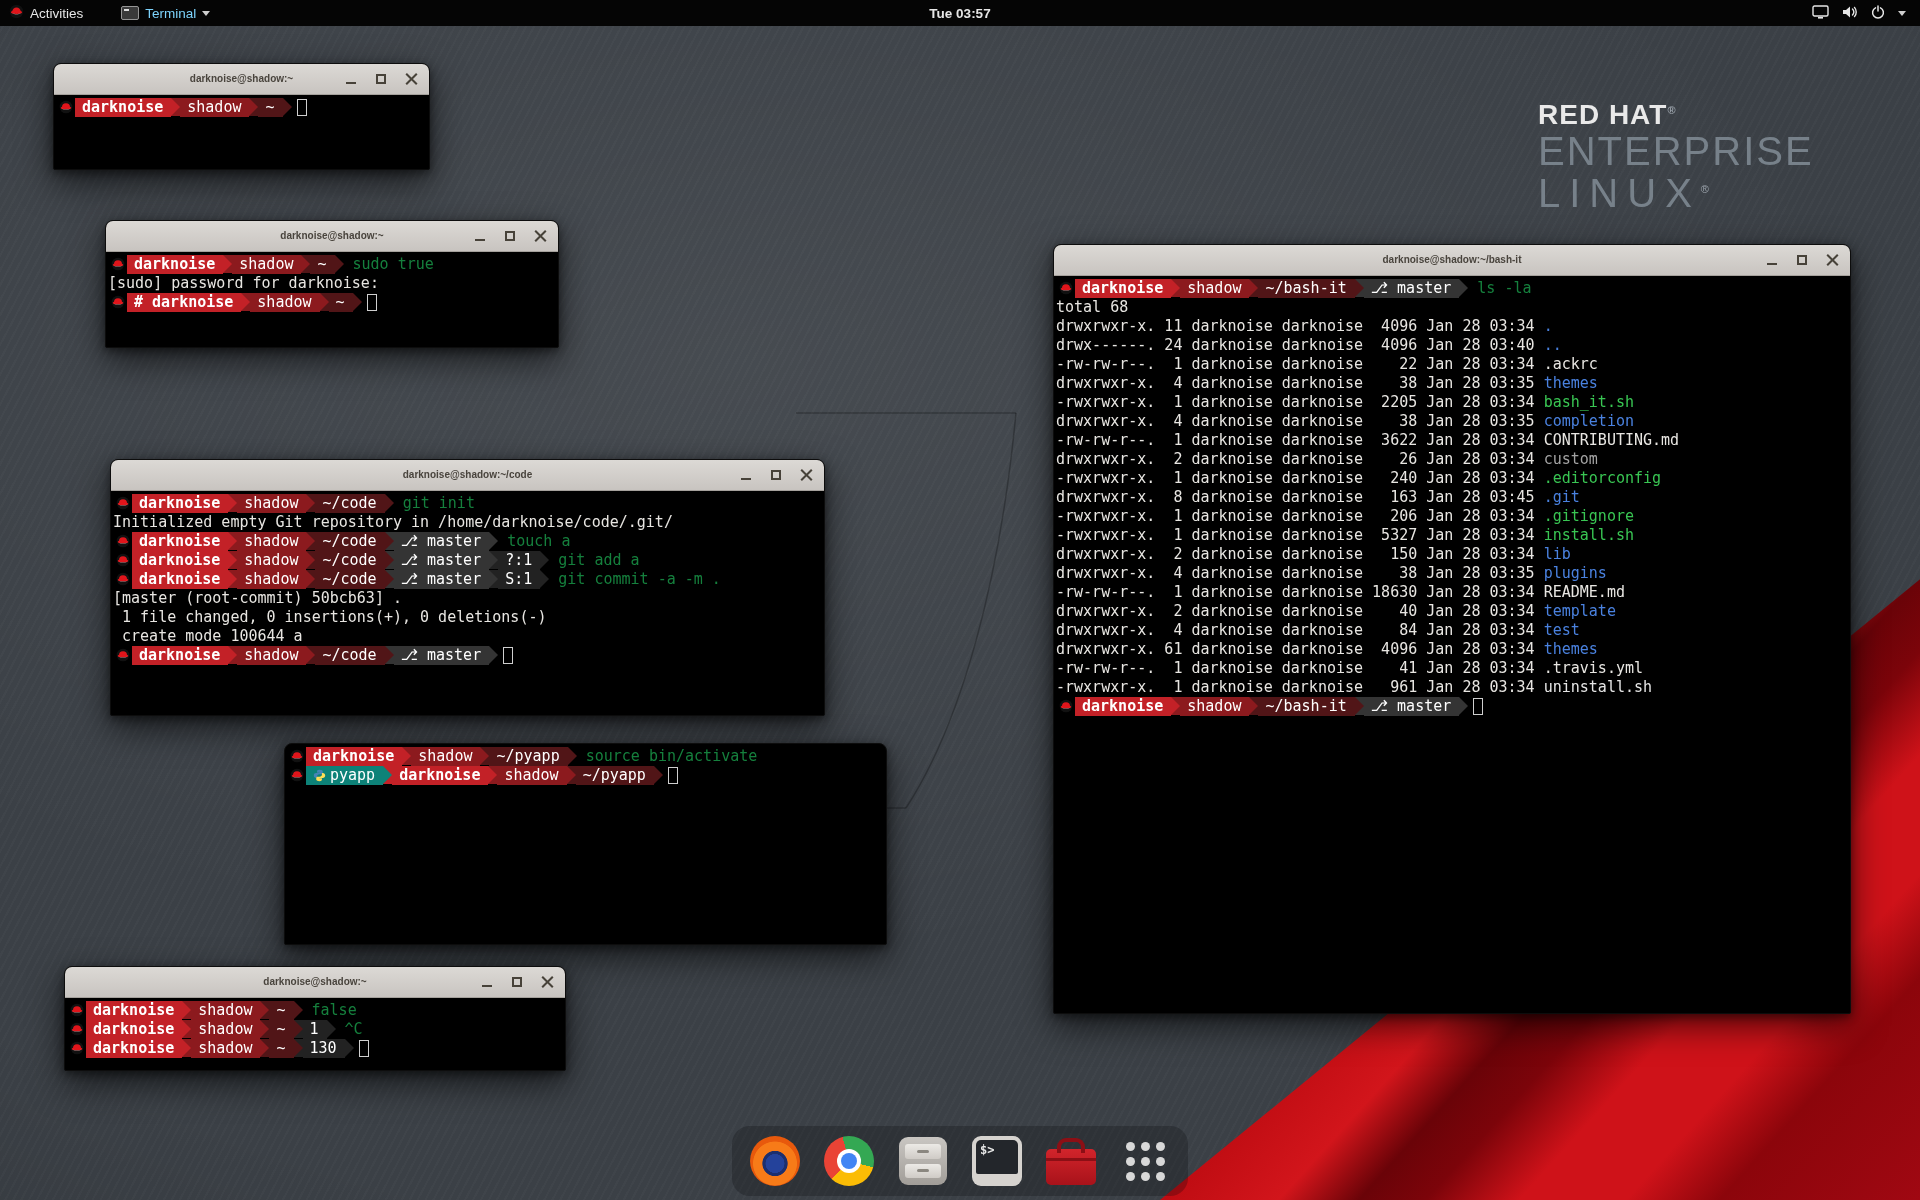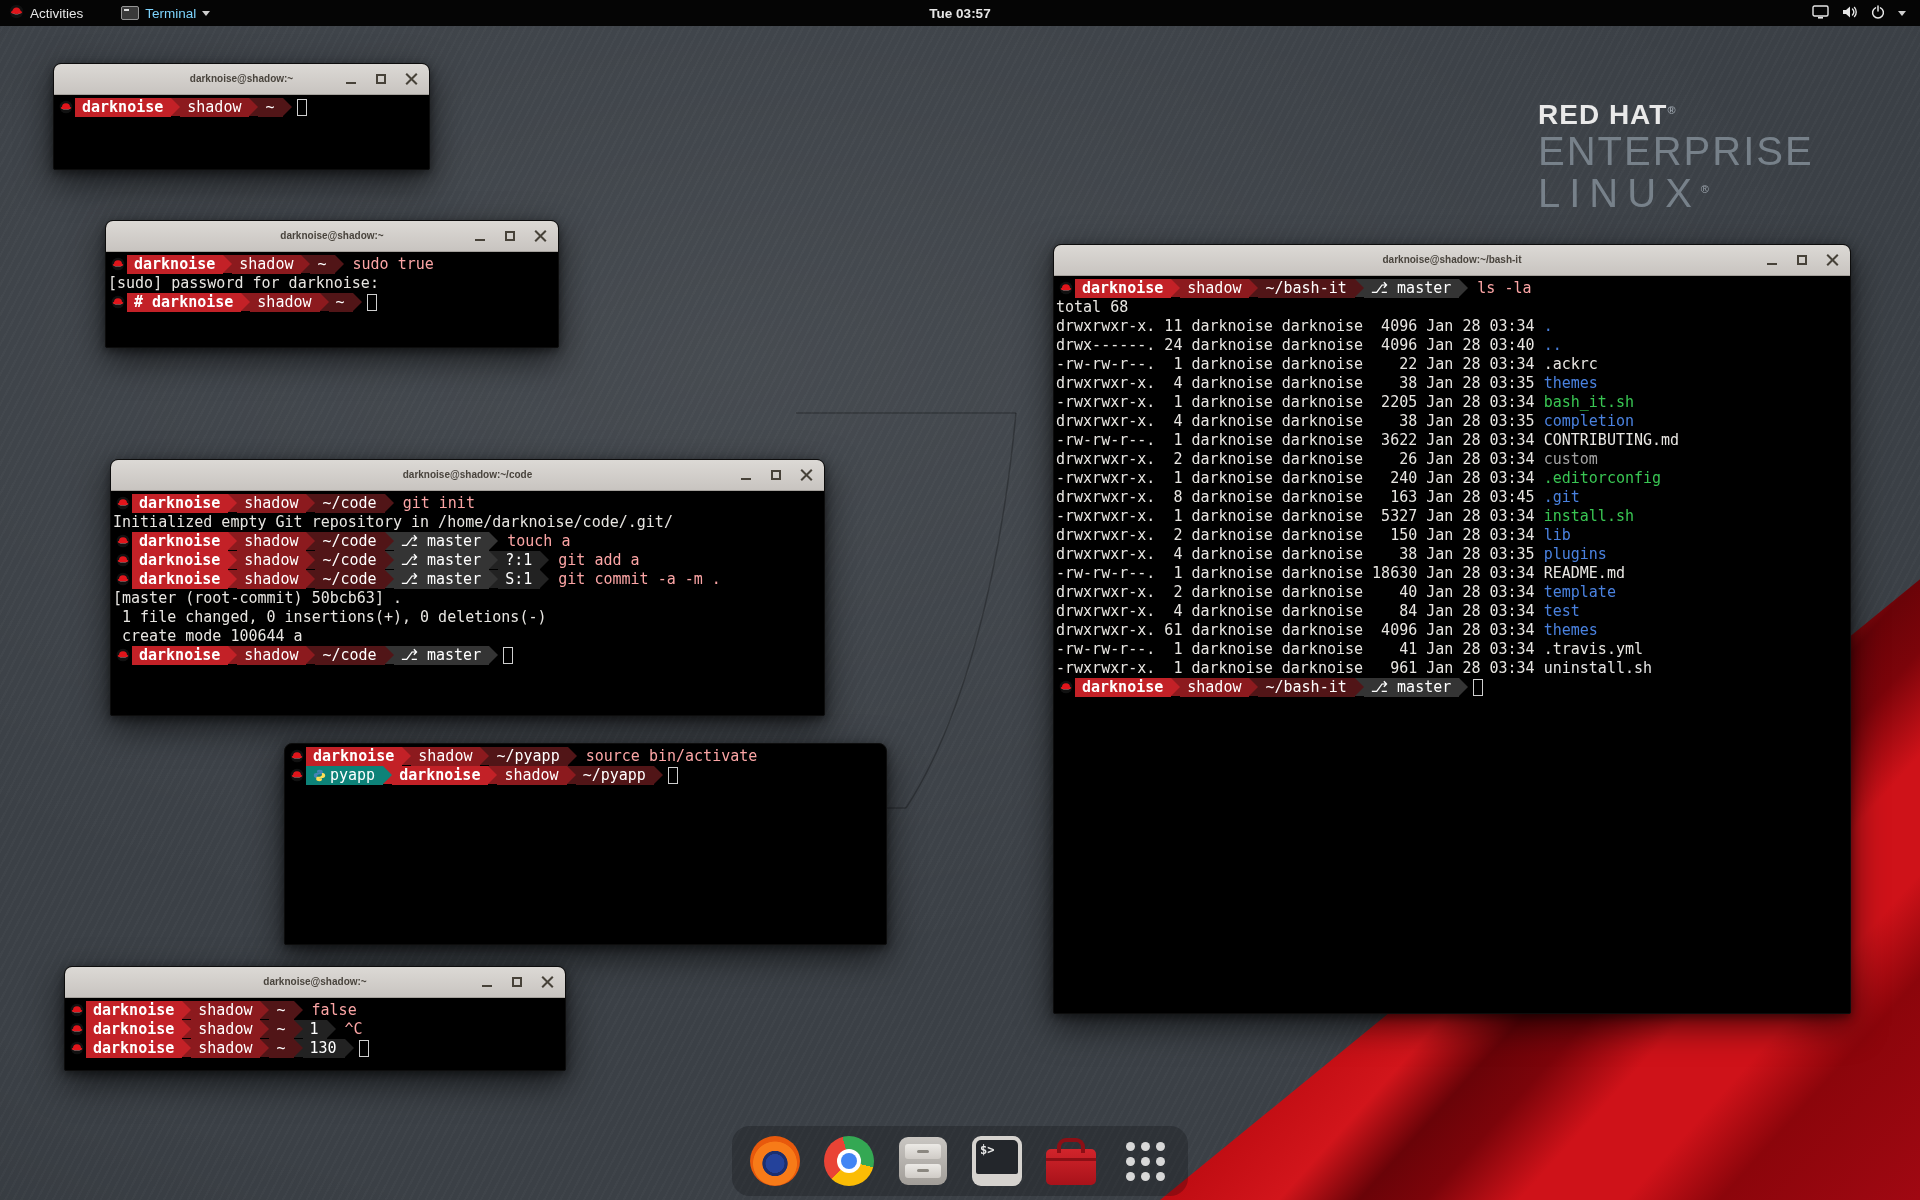--- a/index.html
+++ b/index.html
@@ -55,21 +55,21 @@
   .wb-close::before{transform:rotate(45deg);}
   .wb-close::after{transform:rotate(-45deg);}
 
   .tbody{padding:3px 2px;font-family:"DejaVu Sans Mono",monospace;font-size:15px;line-height:19px;
     color:#e8e6e2;overflow:hidden;height:calc(100% - 34px);}
   .trow{white-space:pre;height:19px;}
   .seg{display:inline-block;height:19px;padding:0 8px 0 7px;color:#fff;vertical-align:top;}
   .seg-user{font-weight:bold;}
   .arr{display:inline-block;vertical-align:top;width:0;height:0;
     border-top:9.5px solid transparent;border-bottom:9.5px solid transparent;border-left:9px solid #000;}
-  .cmd{color:#fca5a5;}
+  .cmd{color:#15803d;}
   .out{color:#e8e6e2;}
   .cursor{display:inline-block;vertical-align:top;margin:1px 0 0 5px;width:8px;height:15px;border:1px solid #cfcfcf;}
   .hat{display:inline-block;vertical-align:top;width:19px;height:19px;padding:2px 0 0 3px;box-sizing:border-box;}
   .venv-ic{display:inline-block;vertical-align:-2px;margin-right:4px;}
 
   
   .w1{left:53px;top:63px;width:375px;height:105px;}
   .w2{left:105px;top:220px;width:452px;height:126px;}
   .w3{left:110px;top:459px;width:713px;height:255px;}
   .w4{left:284px;top:743px;width:601px;height:200px;}
@@ -317,20 +317,21 @@
       <div class="trow"><span class="out">drwxrwxr-x. 11 darknoise darknoise  4096 Jan 28 03:34 </span><span class="out" style="color: rgb(74, 130, 224);">.</span></div>
       <div class="trow"><span class="out">drwx------. 24 darknoise darknoise  4096 Jan 28 03:40 </span><span class="out" style="color: rgb(74, 130, 224);">..</span></div>
       <div class="trow"><span class="out">-rw-rw-r--.  1 darknoise darknoise    22 Jan 28 03:34 .ackrc</span></div>
       <div class="trow"><span class="out">drwxrwxr-x.  4 darknoise darknoise    38 Jan 28 03:35 </span><span class="out" style="color: rgb(74, 130, 224);">themes</span></div>
       <div class="trow"><span class="out">-rwxrwxr-x.  1 darknoise darknoise  2205 Jan 28 03:34 </span><span class="out" style="color: rgb(57, 198, 83);">bash_it.sh</span></div>
       <div class="trow"><span class="out">drwxrwxr-x.  4 darknoise darknoise    38 Jan 28 03:35 </span><span class="out" style="color: rgb(74, 130, 224);">completion</span></div>
       <div class="trow"><span class="out">-rw-rw-r--.  1 darknoise darknoise  3622 Jan 28 03:34 CONTRIBUTING.md</span></div>
       <div class="trow"><span class="out">drwxrwxr-x.  2 darknoise darknoise    26 Jan 28 03:34 </span><span class="out" style="color: #a3a3a3;">custom</span></div>
       <div class="trow"><span class="out">-rwxrwxr-x.  1 darknoise darknoise   240 Jan 28 03:34 </span><span class="out" style="color: rgb(57, 198, 83);">.editorconfig</span></div>
       <div class="trow"><span class="out">drwxrwxr-x.  8 darknoise darknoise   163 Jan 28 03:45 </span><span class="out" style="color: rgb(74, 130, 224);">.git</span></div>
+      <div class="trow"><span class="out">-rwxrwxr-x.  1 darknoise darknoise   206 Jan 28 03:34 </span><span class="out" style="color: rgb(57, 198, 83);">.gitignore</span></div>
       <div class="trow"><span class="out">-rwxrwxr-x.  1 darknoise darknoise  5327 Jan 28 03:34 </span><span class="out" style="color: rgb(57, 198, 83);">install.sh</span></div>
       <div class="trow"><span class="out">drwxrwxr-x.  2 darknoise darknoise   150 Jan 28 03:34 </span><span class="out" style="color: rgb(74, 130, 224);">lib</span></div>
       <div class="trow"><span class="out">drwxrwxr-x.  4 darknoise darknoise    38 Jan 28 03:35 </span><span class="out" style="color: rgb(74, 130, 224);">plugins</span></div>
       <div class="trow"><span class="out">-rw-rw-r--.  1 darknoise darknoise 18630 Jan 28 03:34 README.md</span></div>
       <div class="trow"><span class="out">drwxrwxr-x.  2 darknoise darknoise    40 Jan 28 03:34 </span><span class="out" style="color: rgb(74, 130, 224);">template</span></div>
       <div class="trow"><span class="out">drwxrwxr-x.  4 darknoise darknoise    84 Jan 28 03:34 </span><span class="out" style="color: rgb(74, 130, 224);">test</span></div>
       <div class="trow"><span class="out">drwxrwxr-x. 61 darknoise darknoise  4096 Jan 28 03:34 </span><span class="out" style="color: rgb(74, 130, 224);">themes</span></div>
       <div class="trow"><span class="out">-rw-rw-r--.  1 darknoise darknoise    41 Jan 28 03:34 .travis.yml</span></div>
       <div class="trow"><span class="out">-rwxrwxr-x.  1 darknoise darknoise   961 Jan 28 03:34 </span><span class="out" style="color: #e5e5e5;">uninstall.sh</span></div>
       <div class="trow"><span class="hat"><svg width="14" height="14" viewBox="0 0 16 16">

